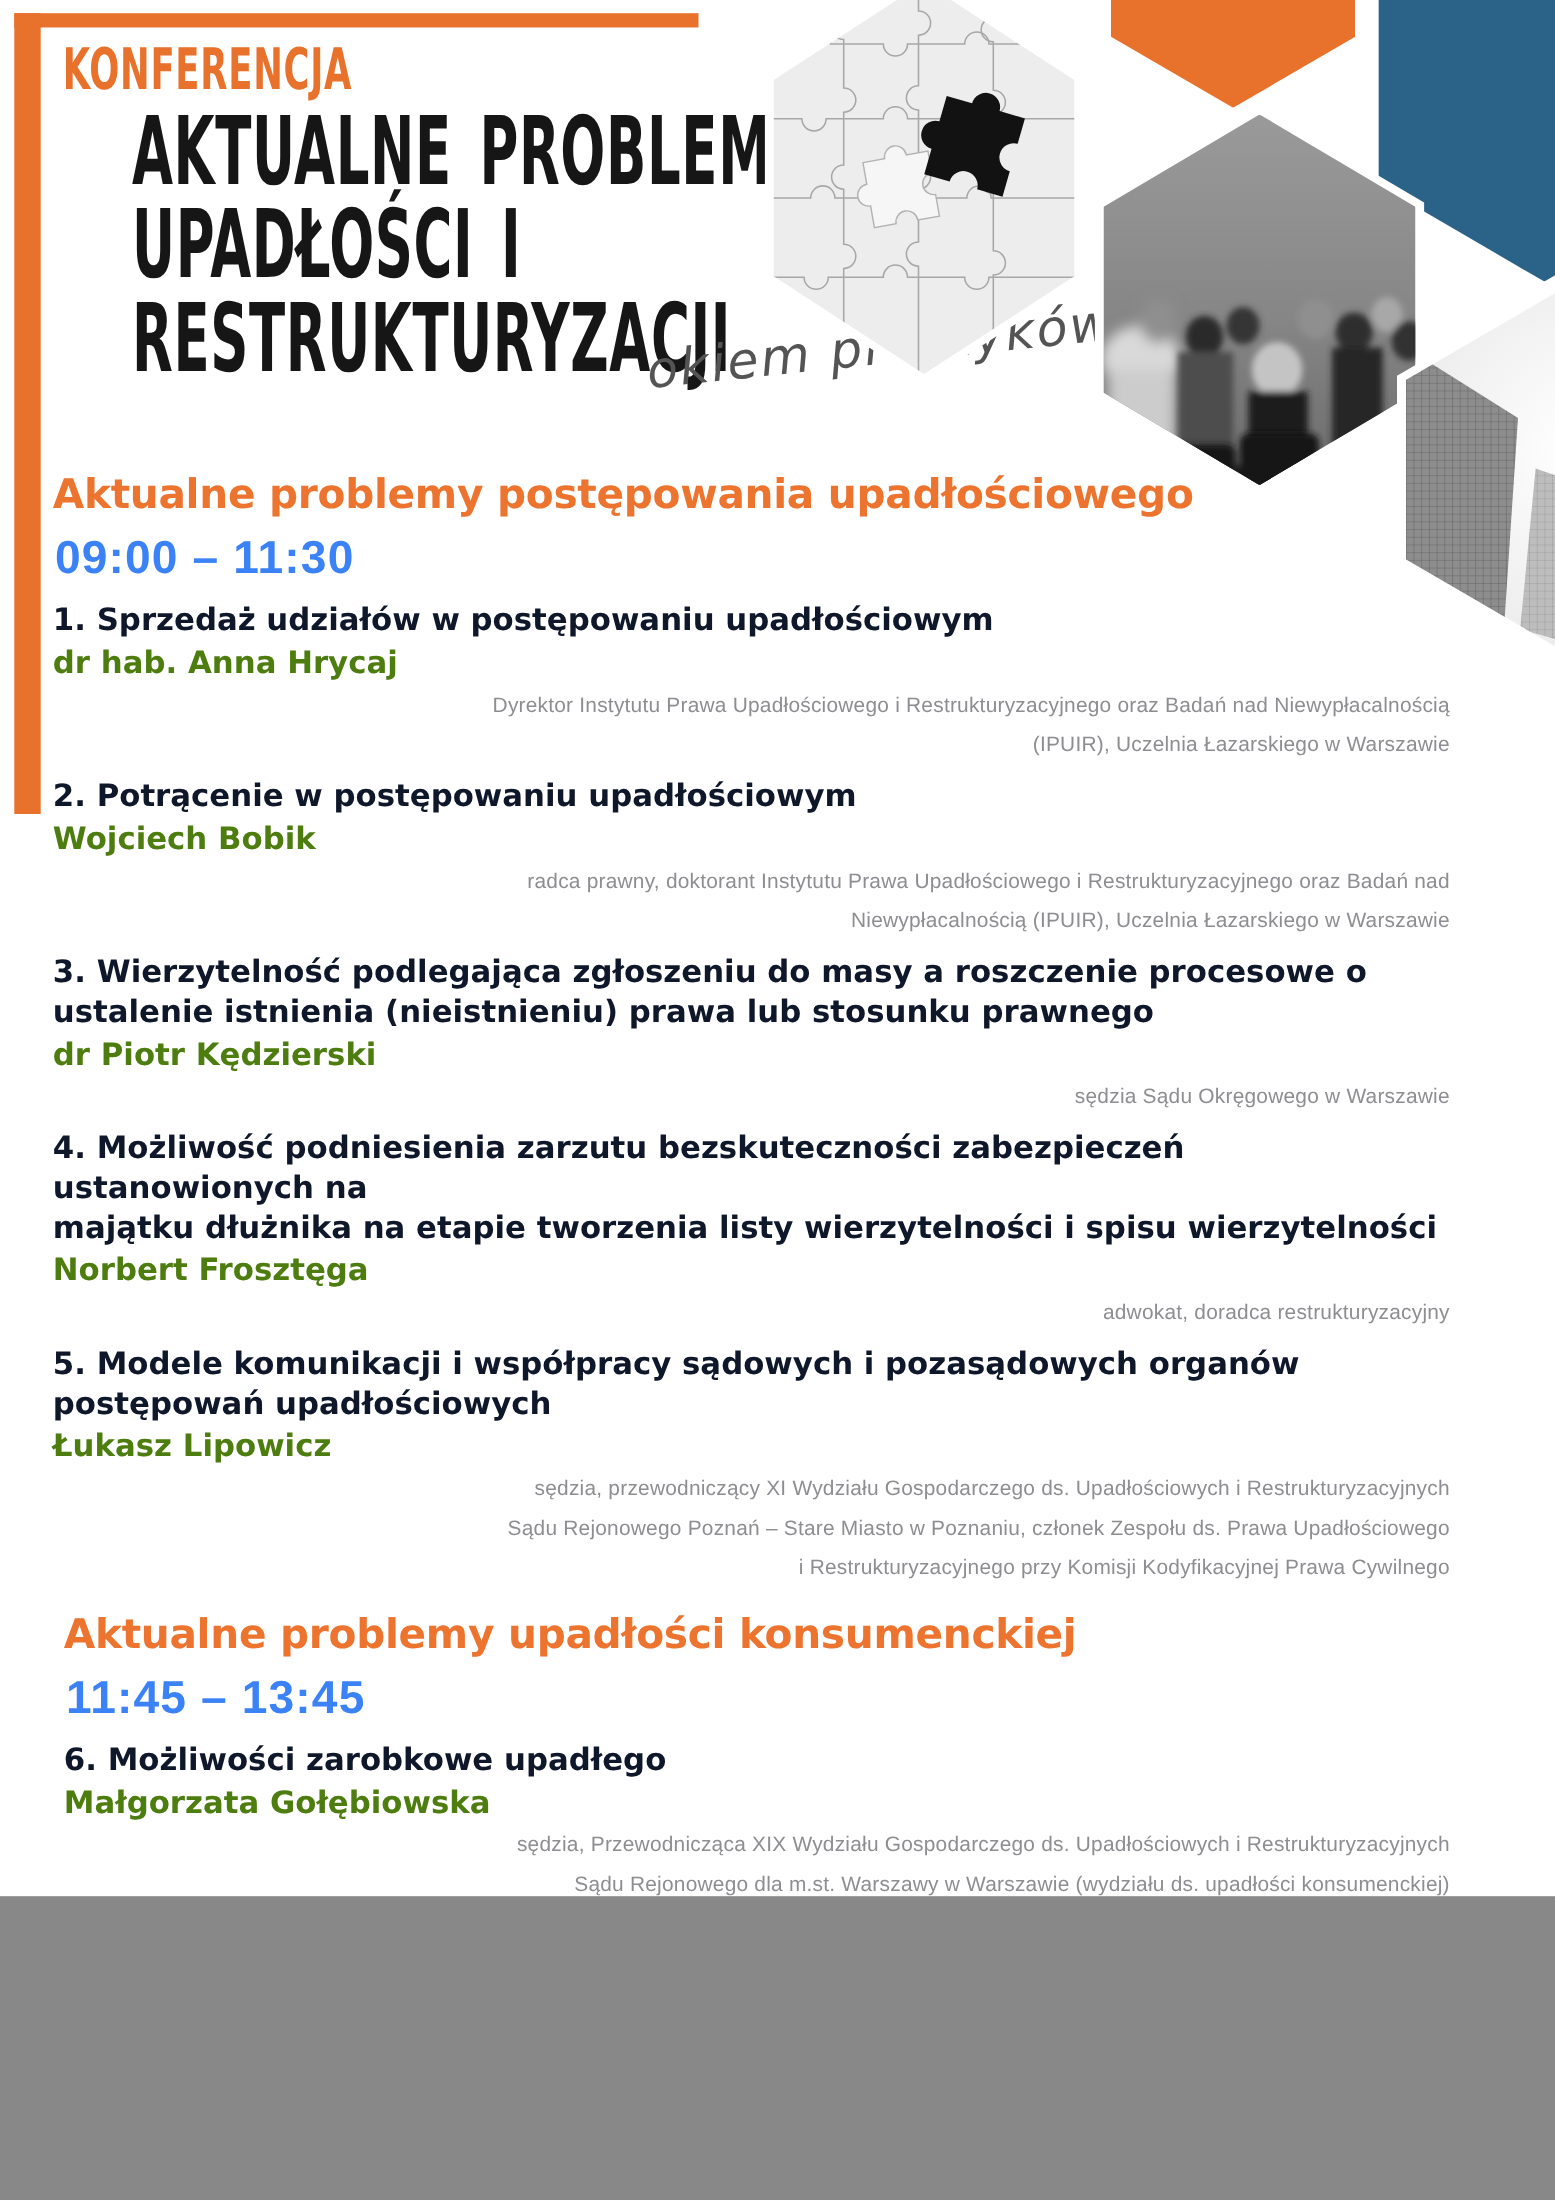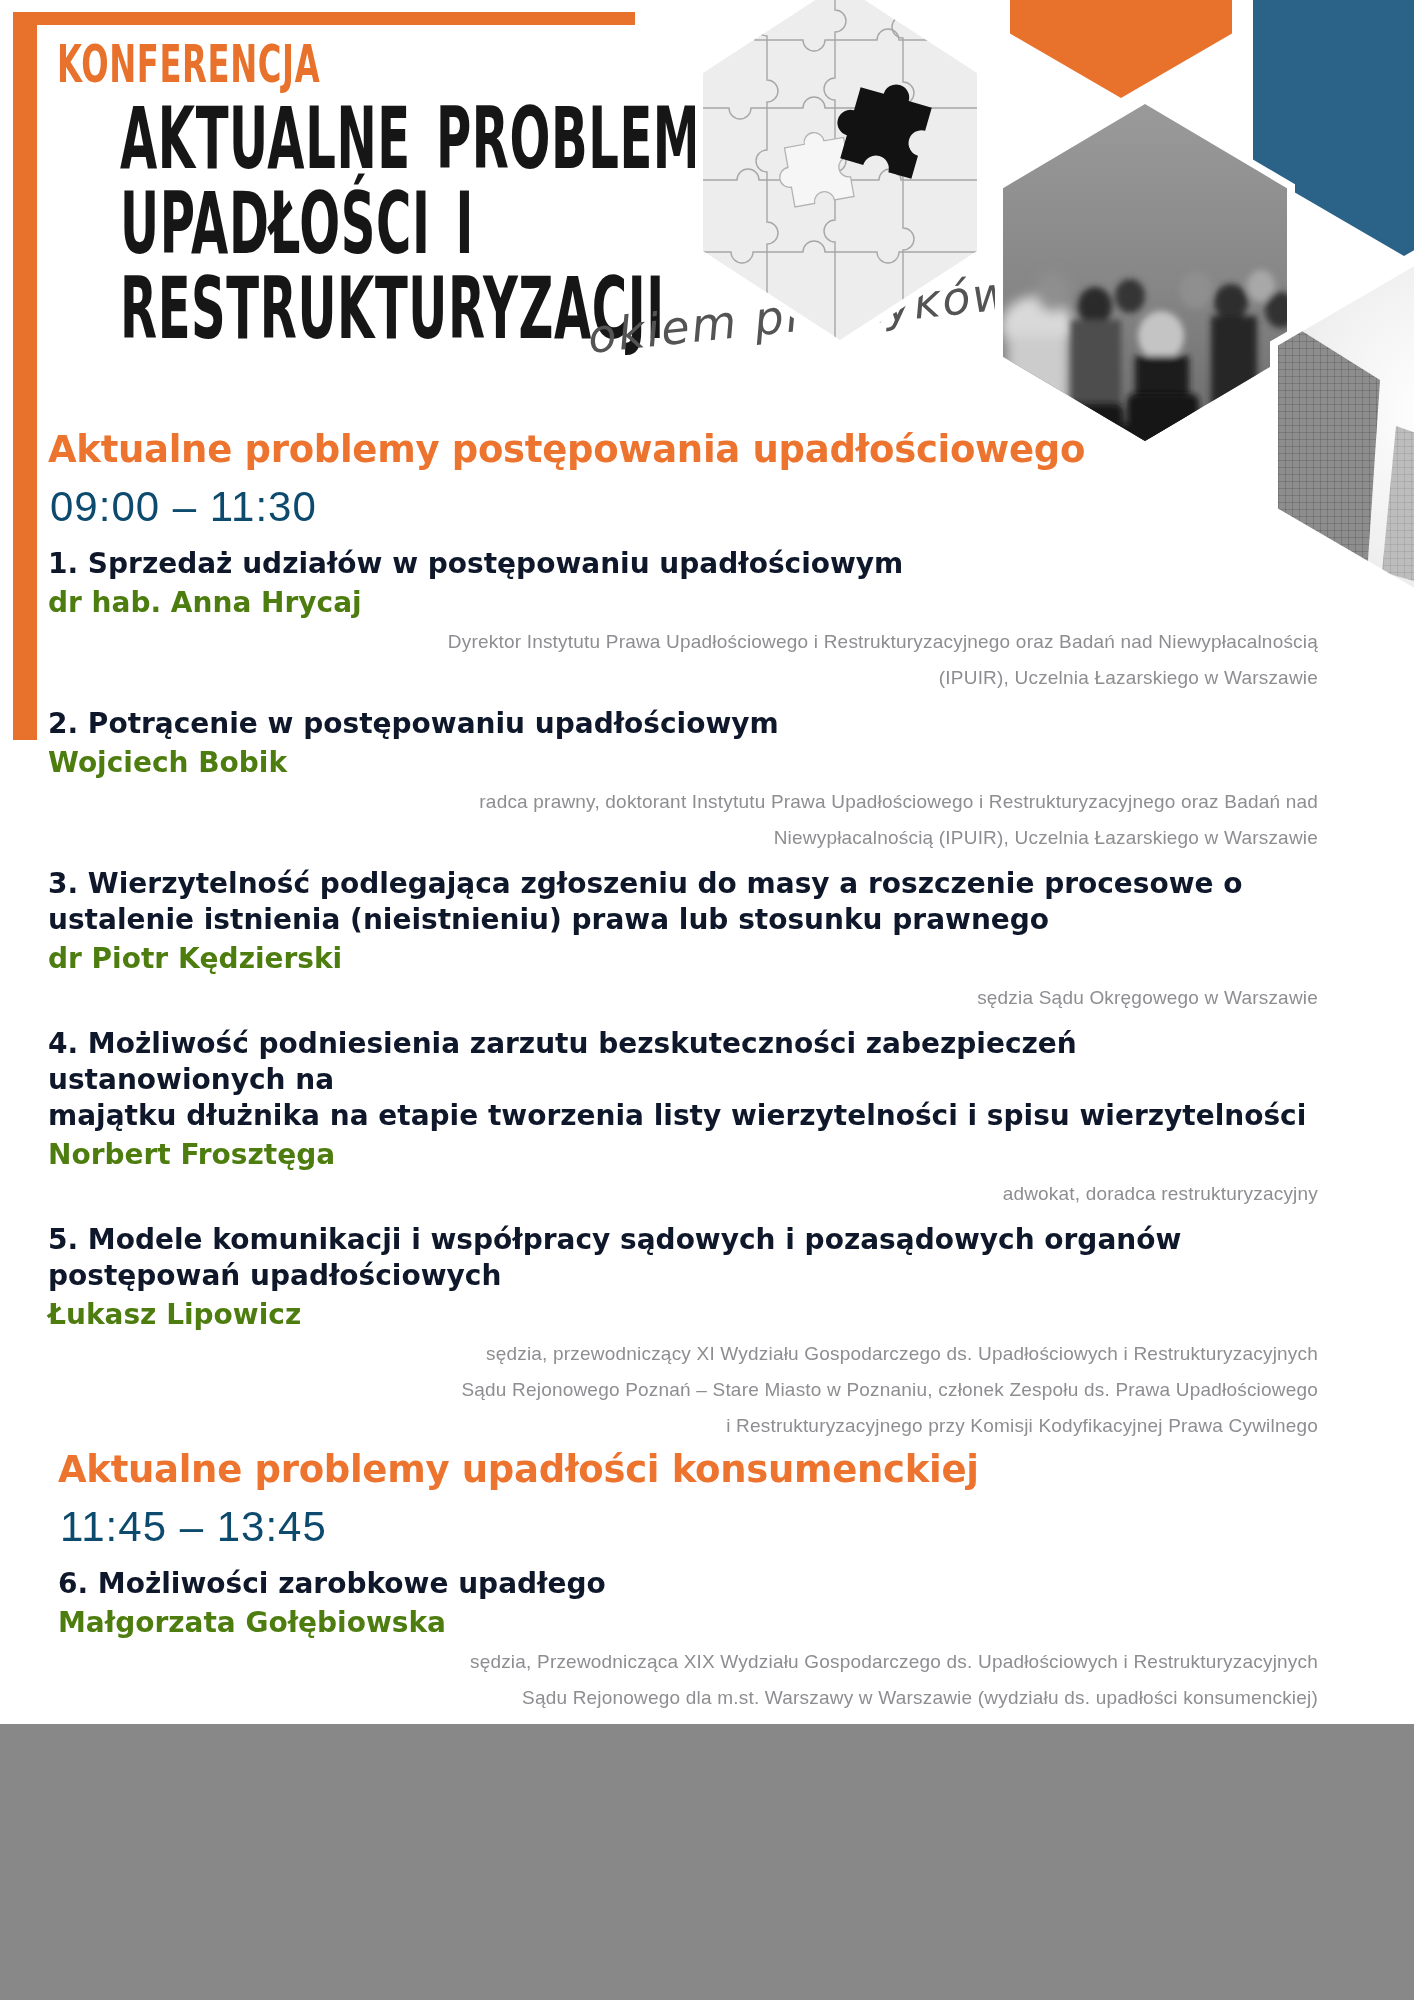--- a/index.html
+++ b/index.html
@@ -45,38 +45,38 @@
   .fill-blue{background:#2B6287;}
 
   
   .content{position:absolute;left:48px;right:96px;top:424px;z-index:5;}
   .section-heading{
     font-size:37px;line-height:52px;font-weight:bold;color:#ED742F;
     letter-spacing:-0.3px;white-space:nowrap;
   }
   .section-time{
     font-family:"Liberation Sans",sans-serif;
-    font-size:42px;line-height:58px;font-weight:400;color:#0c4a6e;
+    font-size:42px;line-height:58px;font-weight:700;color:#3b82f6;
     letter-spacing:1px;margin:2px 0 0 2px;
   }
   .item{margin-top:10px;}
   .item-title{
     font-size:28px;line-height:36px;font-weight:bold;color:#0f172a;
     white-space:pre-line;
   }
   .item-speaker{
     font-size:28px;line-height:38px;font-weight:bold;color:#4d7c0f;
     margin-top:2px;
   }
   .item-aff{
     font-family:"Liberation Sans",sans-serif;
     font-size:19px;line-height:36px;font-weight:400;color:#8E8E92;
     text-align:right;white-space:pre-line;margin-top:2px;letter-spacing:0.2px;
   }
-  .section-b{padding-left:10px;}
+  .section-b{margin-top:16px;padding-left:10px;}
 </style>
 </head>
 <body>
 
 <div class="page">
 
   <div class="frame-h"></div>
   <div class="frame-v"></div>
 
   <div class="kicker">KONFERENCJA</div>

